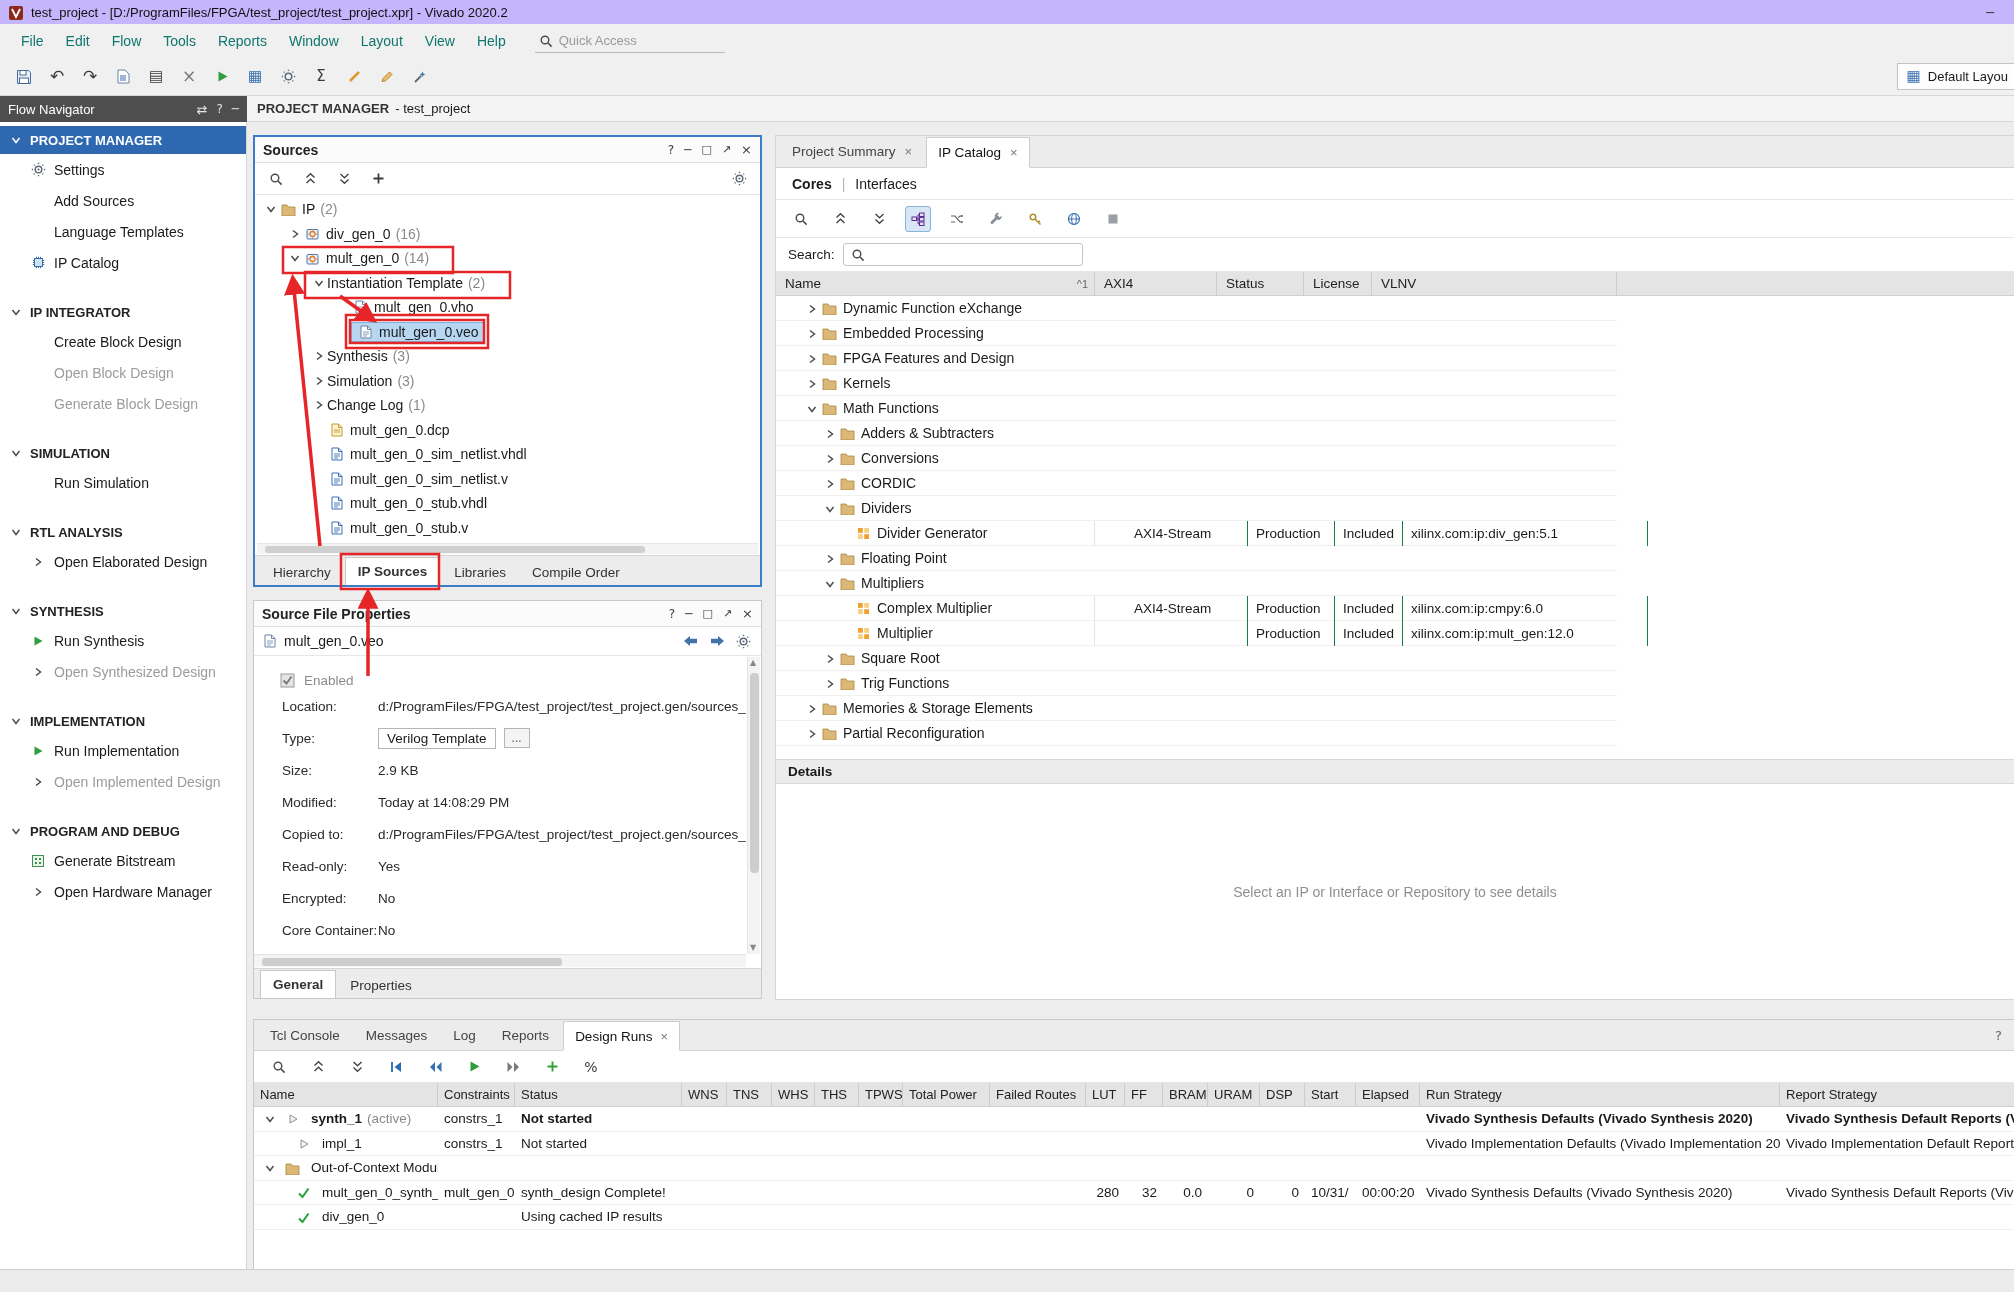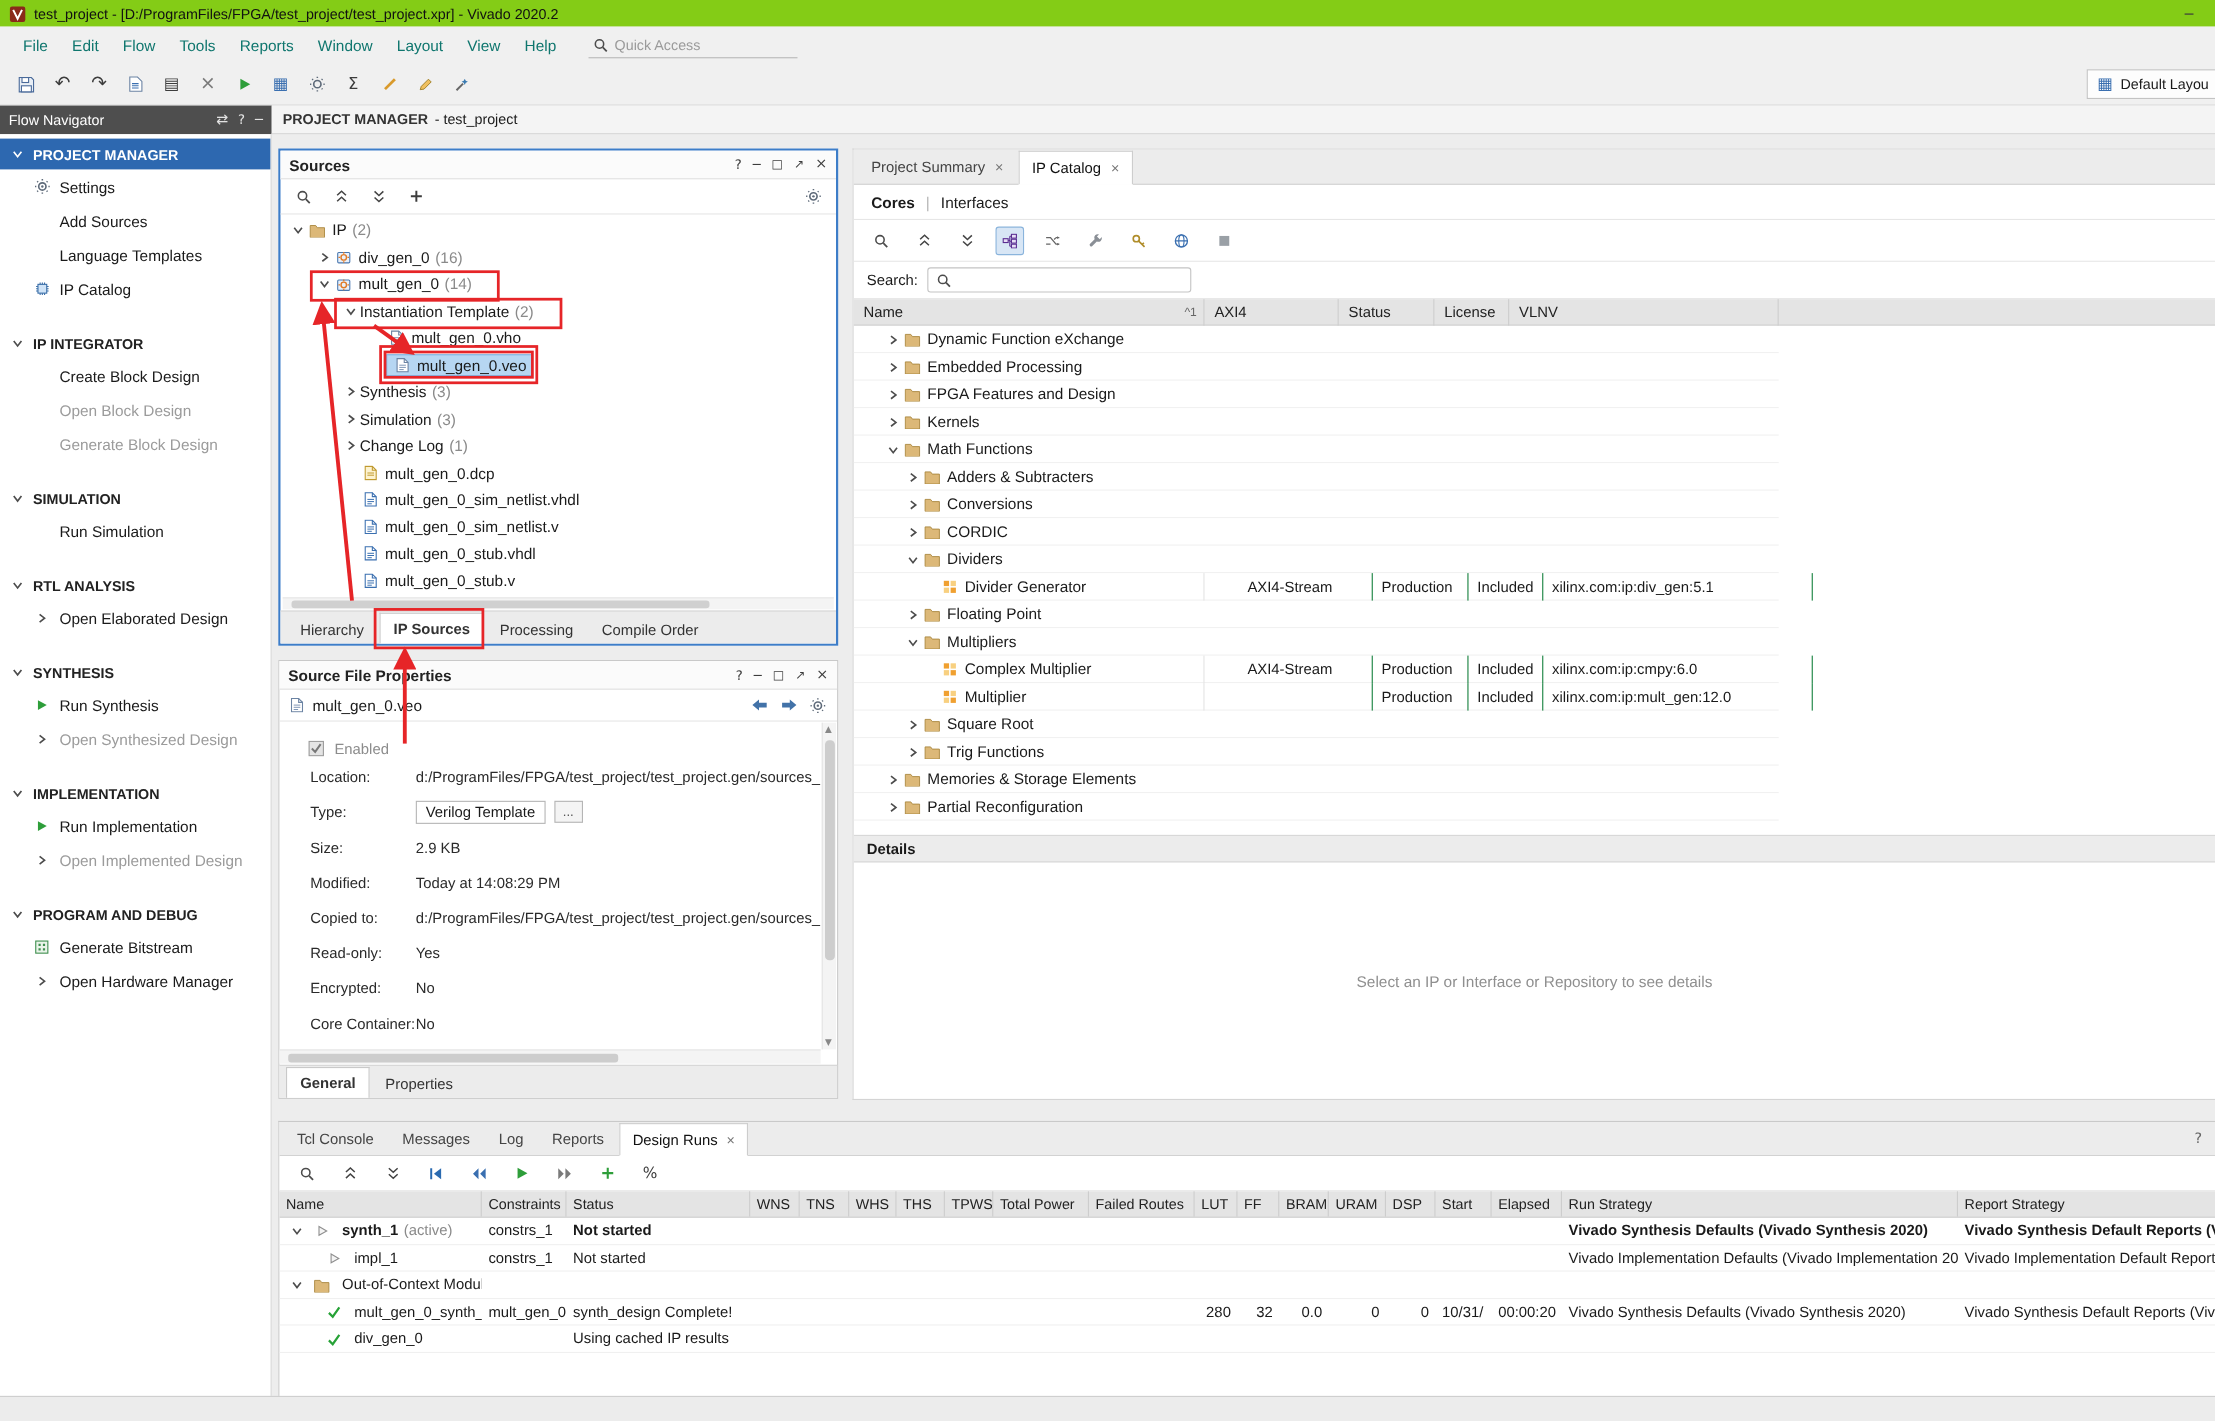--- a/index.html
+++ b/index.html
@@ -3,21 +3,21 @@
 <meta charset="utf-8">
 <style>
 *{margin:0;padding:0;box-sizing:border-box;}
 html,body{width:2014px;height:1292px;}
 body{position:relative;font-family:"Liberation Sans",sans-serif;font-size:14px;color:#1a1a1a;background:#ededed;overflow:hidden;}
 .icon{display:inline-flex;align-items:center;justify-content:center;}
 .icon svg{display:block;}
 .g{font-size:16px;color:#3c3c3c;font-family:"DejaVu Sans",sans-serif;line-height:1;}
 
 
-.titlebar{position:absolute;left:0;top:0;width:2014px;height:26px;background:#84cc16;border-bottom:1px solid #dcdcdc;display:flex;align-items:center;gap:7px;padding:0 8px;font-size:13px;color:#111;}
+.titlebar{position:absolute;left:0;top:0;width:2014px;height:26px;background:#c4b5fd;border-bottom:1px solid #dcdcdc;display:flex;align-items:center;gap:7px;padding:0 8px;font-size:13px;color:#111;}
 .win-btn{margin-left:auto;color:#444;padding:0 12px;}
 .menubar{position:absolute;left:0;top:24px;width:2014px;height:34px;display:flex;align-items:center;padding-left:10px;background:#f0f0f0;}
 .menu-item{padding:5px 11px;font-size:14px;color:#0f766e;cursor:default;}
 .quick-access{margin-left:18px;width:190px;height:24px;border-bottom:1px solid #b9b9b9;display:flex;align-items:center;gap:6px;color:#9a9a9a;font-size:13px;padding:0 4px;}
 .toolbar{position:absolute;left:0;top:58px;width:2014px;height:38px;display:flex;align-items:center;gap:5px;padding-left:10px;background:#f0f0f0;border-bottom:1px solid #d8d8d8;}
 .tb-btn{width:28px;height:28px;display:flex;align-items:center;justify-content:center;border-radius:3px;}
 .layout-btn{position:absolute;right:-4px;top:63px;height:27px;display:flex;align-items:center;gap:7px;background:#fdfdfd;border:1px solid #c3c3c3;padding:0 9px;font-size:13px;white-space:nowrap;}
 
 
 .fn-header{position:absolute;left:0;top:96px;width:247px;height:26px;background:#4e4e4e;color:#fff;display:flex;align-items:center;padding:0 8px;font-size:13px;}
@@ -649,21 +649,21 @@
         </span>
         <span class="t-label">mult_gen_0_stub.v</span>
       </div>
     </div>
   <div class="src-hscroll">
       <span class="src-hthumb"></span>
     </div>
   <div class="p-tabs" id="sources-tabs">
       <span class="ptab">Hierarchy</span>
       <span class="ptab active" style="font-weight: 700;">IP Sources</span>
-      <span class="ptab">Processing</span>
+      <span class="ptab">Libraries</span>
       <span class="ptab">Compile Order</span>
     </div>
 </div>
 
 <div class="panel" id="props-panel">
   <div class="p-header">
     <span class="p-title">Source File Properties</span>
     <span class="p-hicons">
       <span class="g" style="font-size:12px;">?</span>
       <span class="g" style="font-size:12px;">─</span>

